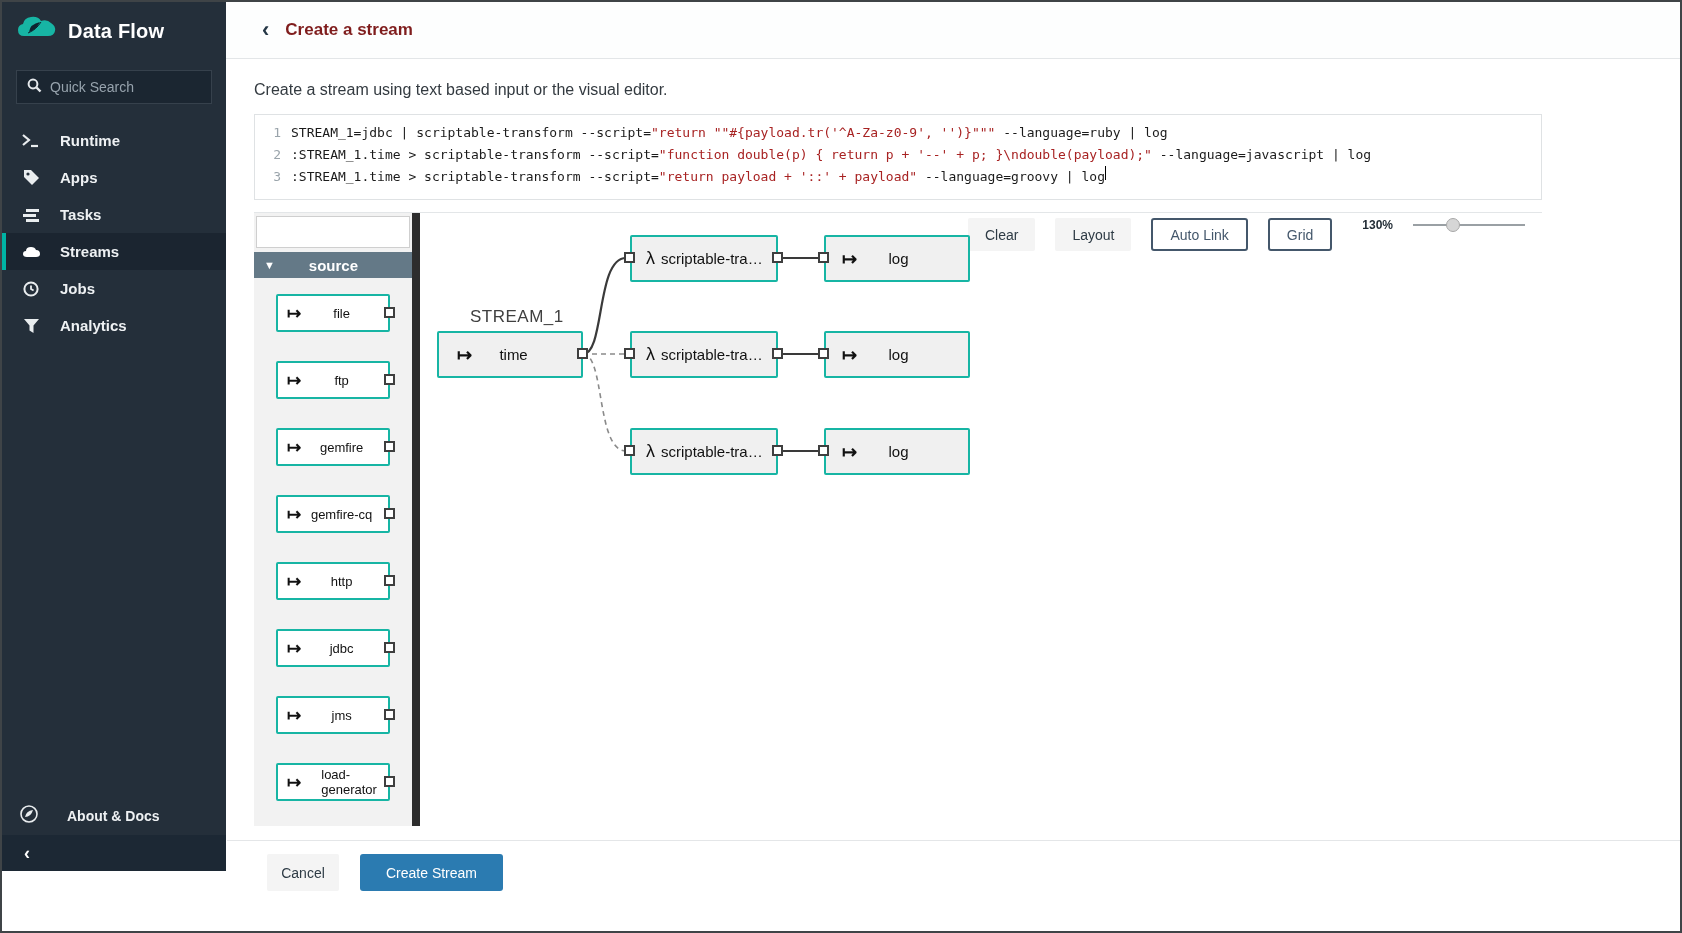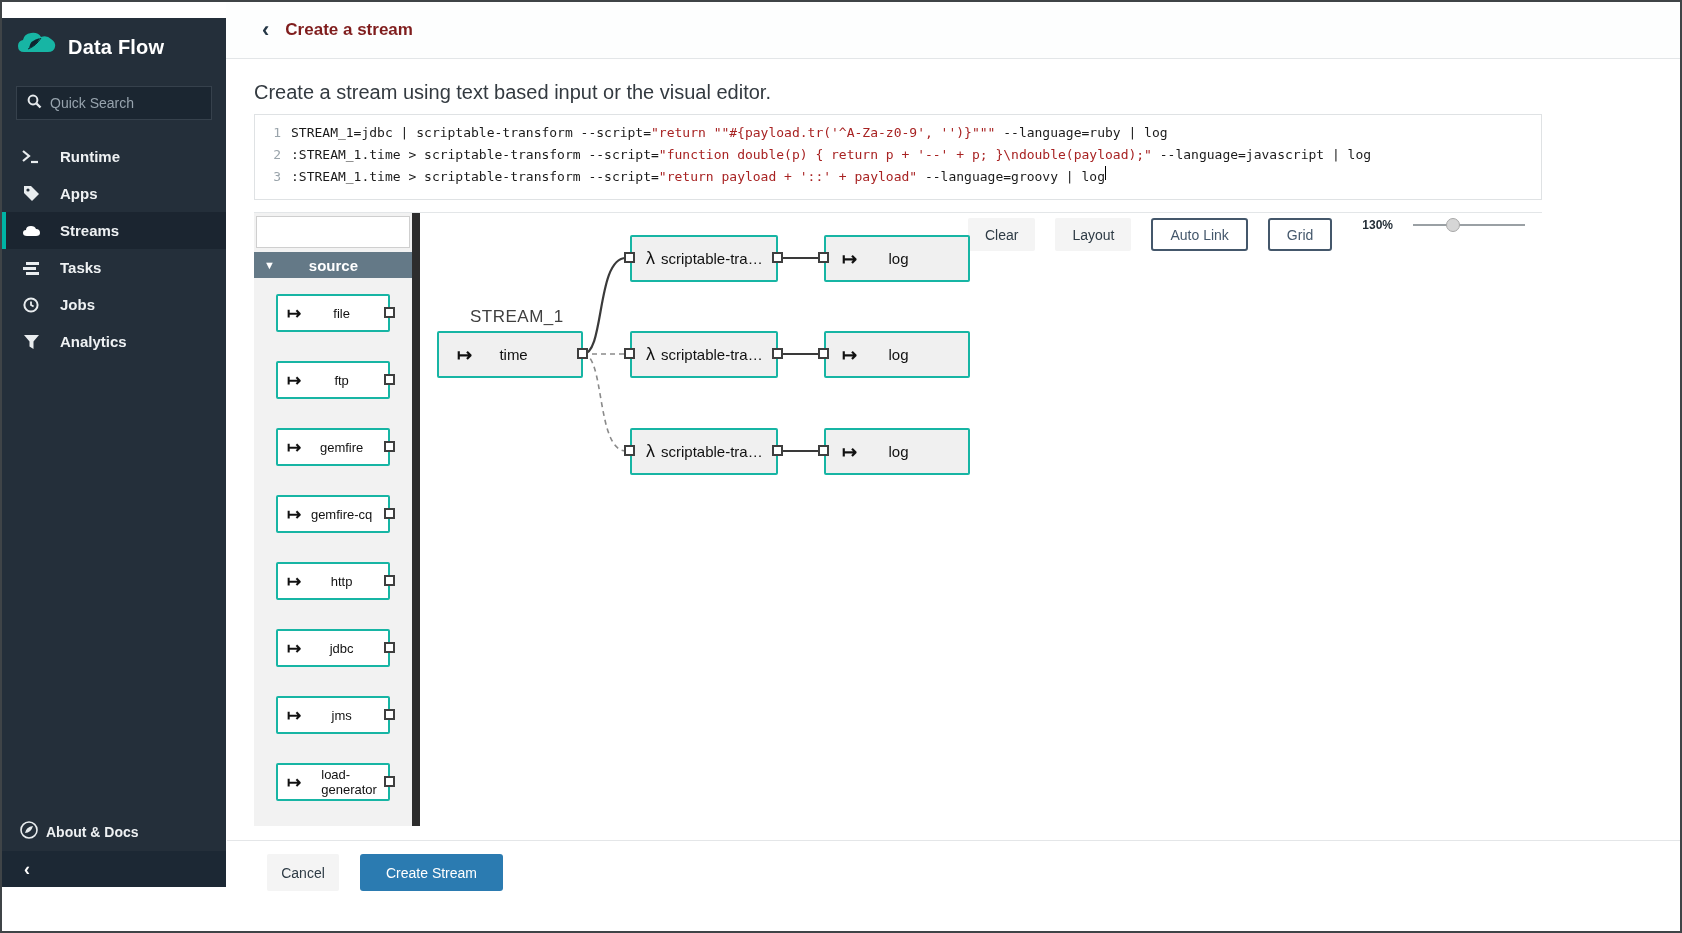--- a/index.html
+++ b/index.html
@@ -1,39 +1,39 @@
 <!DOCTYPE html>
 <html><head>
 <meta charset="utf-8">
 <style>
   * { margin:0; padding:0; box-sizing:border-box; }
   html,body { width:1682px; height:933px; background:#fff; font-family:"Liberation Sans", sans-serif; }
   .page { position:relative; width:1682px; height:933px; border:2px solid #3f4447; background:#fff; overflow:hidden; }
 
   
-  .sidebar { position:absolute; left:0; top:0; width:224px; height:869px; background:#242f3a; color:#e9edef;margin-top:16px; }
+  .sidebar { position:absolute; left:0; top:0; width:224px; height:869px; background:#242f3a; color:#e9edef; }
   .brand { display:flex; align-items:center; gap:10px; padding:12px 14px 10px 14px; }
   .brand-title { font-size:20px; font-weight:bold; color:#ffffff; letter-spacing:.2px; }
   .qsearch { margin:12px 14px 18px 14px; height:34px; background:#1b2631; border:1px solid #36414c; border-radius:0; display:flex; align-items:center; padding:0 10px; gap:8px; }
   .qsearch input { background:transparent; border:none; outline:none; color:#cfd6dc; font-size:14px; width:140px; font-family:"Liberation Sans", sans-serif; }
   .qsearch input::placeholder { color:#97a3ad; }
   .nav-item { position:relative; display:flex; align-items:center; height:37px; padding-left:18px; gap:18px; font-size:15px; font-weight:bold; color:#eef1f3; cursor:pointer; }
   .nav-item .nicon { width:22px; display:flex; justify-content:center; align-items:center; }
   .nav-item.active { background:#1b2530; }
   .nav-item.active::before { content:""; position:absolute; left:0; top:0; bottom:0; width:4px; background:#00b3a4; }
-  .sb-footer { position:absolute; left:0; bottom:36px; width:224px; display:flex; align-items:center; gap:8px; padding:9px 18px; font-size:14px; font-weight:bold; color:#eef1f3; }
+  .sb-footer { position:absolute; left:0; bottom:36px; width:224px; display:flex; align-items:center; gap:29px; padding:9px 18px; font-size:14px; font-weight:bold; color:#eef1f3; }
   .collapse-bar { position:absolute; left:0; bottom:0; width:224px; height:36px; background:#1c2834; display:flex; align-items:center; padding-left:22px; color:#fff; font-size:18px; font-weight:bold; cursor:pointer; }
 
   
   .topbar { position:absolute; left:224px; top:0; right:0; height:57px; background:#fdfefe; border-bottom:1px solid #e3e6e8; display:flex; align-items:center; padding-left:36px; gap:16px; }
   .back-chevron { font-size:22px; font-weight:bold; color:#253746; cursor:pointer; line-height:1; }
   .page-title { font-size:17px; font-weight:bold; color:#7f1d1d; }
 
   
-  .intro { position:absolute; left:252px; top:79px; font-size:20px; color:#333a40; }
+  .intro { position:absolute; left:252px; top:79px; font-size:16px; color:#333a40; }
 
   
   .editor { position:absolute; left:252px; top:112px; width:1288px; height:86px; border:1px solid #dfe2e4; background:#fff; font-family:"DejaVu Sans Mono", monospace; font-size:13px; line-height:22px; padding-top:7px; overflow:hidden; }
   .cline { display:flex; white-space:pre; }
   .lnum { width:36px; text-align:right; padding-right:10px; color:#9aa4ab; flex:0 0 36px; user-select:none; }
   .ctext { color:#1b1b1b; }
   .cstr { color:#a82323; }
   .caret { display:inline-block; width:1px; height:14px; background:#000; vertical-align:-2px; }
 
   
@@ -122,37 +122,37 @@
     </div>
     <div class="nav-item">
       <span class="nicon">
         <svg width="17" height="17" viewBox="0 0 17 17">
             <path d="M1 1 h7 l8 8 -7 7 -8 -8 Z" fill="#e9edef"></path>
             <circle cx="5" cy="5" r="1.6" fill="#242f3a"></circle>
           </svg>
       </span>
       <span>Apps</span>
     </div>
-    <div class="nav-item active">
-      <span class="nicon">
-        <svg width="19" height="13" viewBox="0 0 19 13">
-            <path d="M5 12 Q1 12 1 9 Q1 6 4 6 Q4 2 9 2 Q13 2 14 5 Q18 5 18 9 Q18 12 14 12 Z" fill="#ffffff"></path>
-          </svg>
-      </span>
-      <span>Streams</span>
-    </div>
     <div class="nav-item">
       <span class="nicon">
         <svg width="17" height="14" viewBox="0 0 17 14">
             <rect x="3" y="1" width="13" height="3" fill="#e9edef"></rect>
             <rect x="0" y="6" width="13" height="3" fill="#e9edef"></rect>
             <rect x="3" y="11" width="13" height="3" fill="#e9edef"></rect>
           </svg>
       </span>
       <span>Tasks</span>
+    </div>
+    <div class="nav-item active">
+      <span class="nicon">
+        <svg width="19" height="13" viewBox="0 0 19 13">
+            <path d="M5 12 Q1 12 1 9 Q1 6 4 6 Q4 2 9 2 Q13 2 14 5 Q18 5 18 9 Q18 12 14 12 Z" fill="#ffffff"></path>
+          </svg>
+      </span>
+      <span>Streams</span>
     </div>
     <div class="nav-item">
       <span class="nicon">
         <svg width="16" height="16" viewBox="0 0 16 16">
             <circle cx="8" cy="8" r="6.6" fill="none" stroke="#e9edef" stroke-width="2"></circle>
             <path d="M8 4.5 V8 L10.6 9.6" stroke="#e9edef" stroke-width="1.8" fill="none"></path>
           </svg>
       </span>
       <span>Jobs</span>
     </div>

